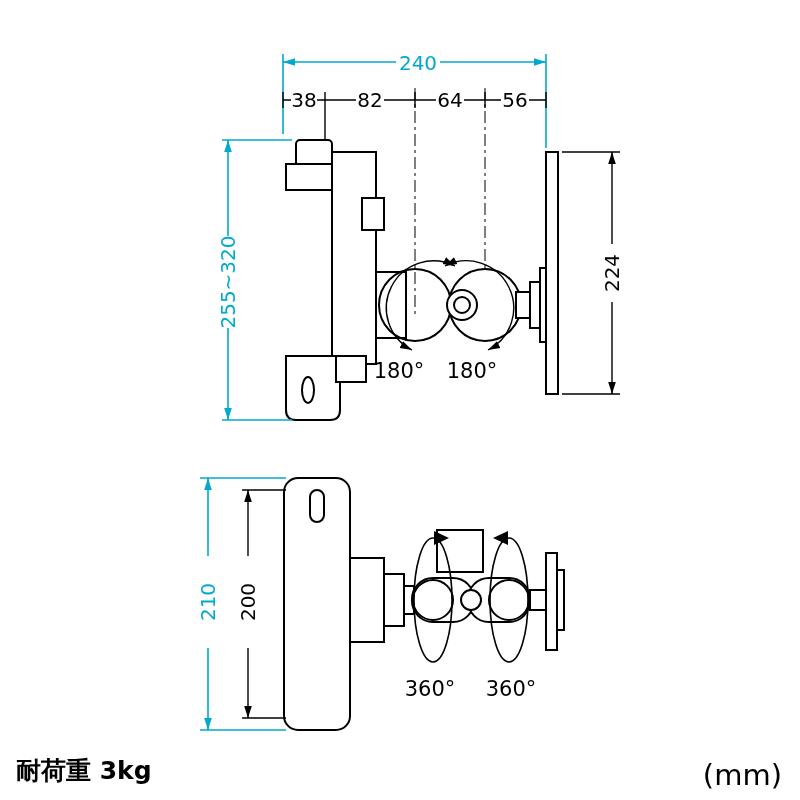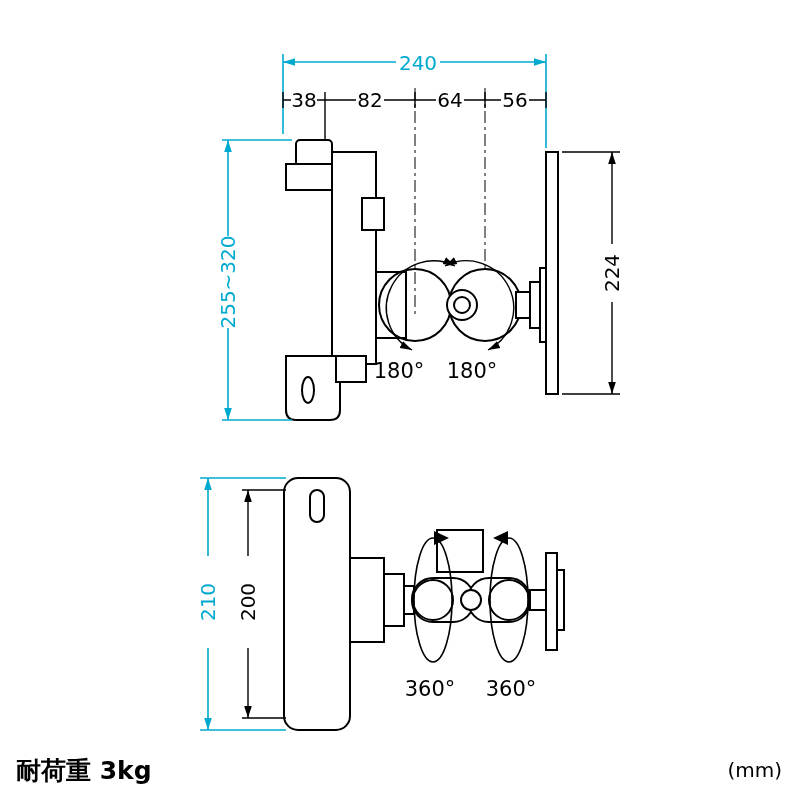--- a/index.html
+++ b/index.html
@@ -10,21 +10,21 @@
   .shape-open{fill:none;stroke:var(--line);stroke-width:2;}
   .dimB{fill:none;stroke:var(--line);stroke-width:1.4;}
   .dimC{fill:none;stroke:var(--accent);stroke-width:1.6;}
   .cl{fill:none;stroke:var(--line);stroke-width:1;stroke-dasharray:12 4 3 4;}
   .t{font-size:20px;fill:#000;font-family:"DejaVu Sans",sans-serif;}
   .tc{font-size:20px;fill:var(--accent);font-family:"DejaVu Sans",sans-serif;}
   .deg{font-size:21px;fill:#000;font-family:"DejaVu Sans",sans-serif;}
   .mask{fill:#ffffff;stroke:none;}
   .arrhead{fill:var(--line);stroke:none;}
   .footer-left{position:absolute;left:16px;top:754px;font-size:25px;font-weight:bold;color:#000;}
-  .footer-right{position:absolute;right:18px;top:758px;font-size:20px;color:#000;}
+  .footer-right{position:absolute;right:18px;top:758px;font-size:29px;color:#000;}
 </style>
 </head>
 <body>
 
 <svg width="800" height="800" viewBox="0 0 800 800">
   <defs>
     <marker id="aB" orient="auto-start-reverse" markerUnits="userSpaceOnUse" markerWidth="14" markerHeight="10" refX="12" refY="5">
       <path d="M0,1.2 L12,5 L0,8.8 Z" style="fill:var(--line)"></path>
     </marker>
     <marker id="aC" orient="auto-start-reverse" markerUnits="userSpaceOnUse" markerWidth="14" markerHeight="10" refX="12" refY="5">

